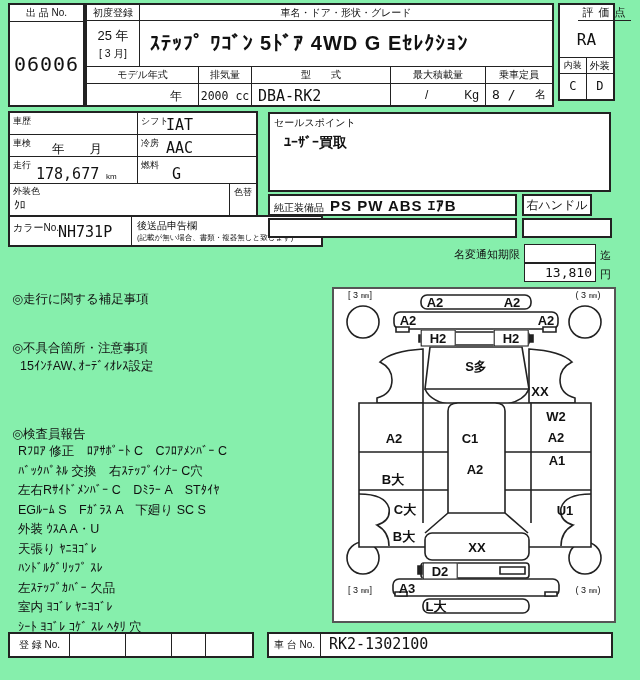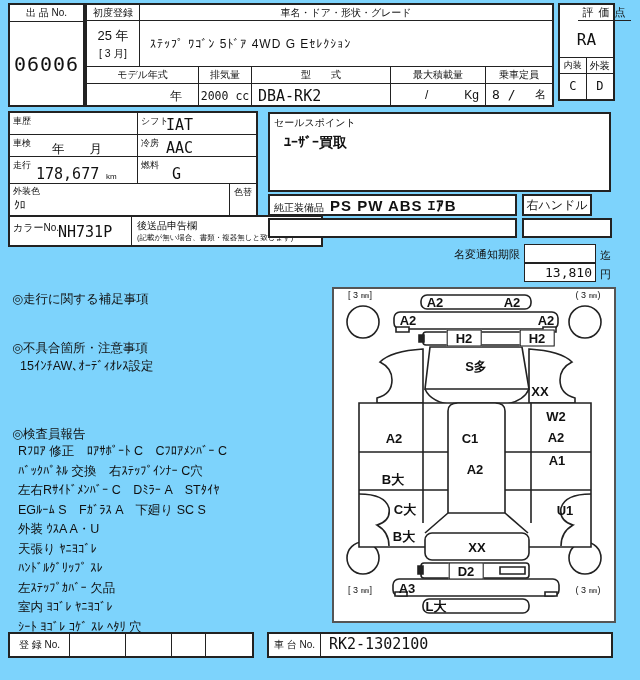--- a/index.html
+++ b/index.html
@@ -1,28 +1,28 @@
 <!DOCTYPE html>
 <html lang="ja"><head>
 <meta charset="utf-8">
 <style>
   html,body{margin:0;padding:0;background:#e8e8e8;}
-  .page{position:relative;width:640px;height:680px;background:#7dd3fc;overflow:hidden;
+  .page{position:relative;width:640px;height:680px;background:#86efac;overflow:hidden;
         font-family:"Liberation Sans","DejaVu Sans",sans-serif;color:#111;}
   .abs{position:absolute;box-sizing:border-box;}
   .b{position:absolute;box-sizing:border-box;background:#fff;border:2px solid #222;}
   .cell{position:absolute;box-sizing:border-box;}
   .hd{font-size:10px;text-align:center;color:#111;}
   .sl{font-size:9px;color:#111;}
   .mono{font-family:"DejaVu Sans Mono","Liberation Mono",monospace;}
   .nt{position:absolute;font-size:12.5px;color:#111;white-space:nowrap;}
   .rline{font-size:12.5px;line-height:19.5px;white-space:nowrap;}
   .dl{position:absolute;transform:translate(-50%,-50%);font-size:13px;font-weight:700;
       white-space:nowrap;color:#111;line-height:1;}
-  .dl.bx{border:1.5px solid #111;background:#fff;padding:1px 8px;margin-left:26px;}
+  .dl.bx{border:1.5px solid #111;background:#fff;padding:1px 8px;}
   .tire{position:absolute;transform:translate(-50%,-50%);font-size:9px;white-space:nowrap;color:#111;}
   svg line,svg path,svg rect,svg circle{vector-effect:non-scaling-stroke;}
 </style>
 </head>
 <body>
 
 <div class="page">
 
   <div class="b" style="left:8px;top:3px;width:77px;height:104px">
     <div class="cell hd" style="left:0;top:0;width:100%;height:17px;line-height:16px;border-bottom:1.5px solid #222">出 品 No.</div>
@@ -30,21 +30,21 @@
   </div>
 
   <div class="b" style="left:85px;top:3px;width:469px;height:104px">
     <div class="cell hd" style="left:0;top:0;width:53px;height:16px;line-height:15px;border-right:1.5px solid #222;border-bottom:1.5px solid #222">初度登録</div>
     <div class="cell hd" style="left:53px;top:0;width:412px;height:16px;line-height:15px;border-bottom:1.5px solid #222">車名・ドア・形状・グレード</div>
 
     <div class="cell" style="left:0;top:16px;width:53px;height:46px;border-right:1.5px solid #222;border-bottom:1.5px solid #222;text-align:center">
       <div style="font-size:13px;margin-top:6px">25 年</div>
       <div style="font-size:10.5px;margin-top:2px">[ 3 月]</div>
     </div>
-    <div class="cell" style="left:53px;top:16px;width:412px;height:46px;border-bottom:1.5px solid #222;display:flex;align-items:center;padding-left:10px;font-size:12px;font-weight:400;letter-spacing:1px;white-space:nowrap">ｽﾃｯﾌﾟ ﾜｺﾞﾝ 5ﾄﾞｱ 4WD G Eｾﾚｸｼｮﾝ</div>
+    <div class="cell" style="left:53px;top:16px;width:412px;height:46px;border-bottom:1.5px solid #222;display:flex;align-items:center;padding-left:10px;font-size:20px;font-weight:700;letter-spacing:1px;white-space:nowrap">ｽﾃｯﾌﾟ ﾜｺﾞﾝ 5ﾄﾞｱ 4WD G Eｾﾚｸｼｮﾝ</div>
 
     <div class="cell hd" style="left:0;top:62px;width:112px;height:17px;line-height:16px;border-right:1.5px solid #222;border-bottom:1.5px solid #222">モデル年式</div>
     <div class="cell hd" style="left:112px;top:62px;width:53px;height:17px;line-height:16px;border-right:1.5px solid #222;border-bottom:1.5px solid #222">排気量</div>
     <div class="cell hd" style="left:165px;top:62px;width:139px;height:17px;line-height:16px;border-right:1.5px solid #222;border-bottom:1.5px solid #222">型　　式</div>
     <div class="cell hd" style="left:304px;top:62px;width:95px;height:17px;line-height:16px;border-right:1.5px solid #222;border-bottom:1.5px solid #222">最大積載量</div>
     <div class="cell hd" style="left:399px;top:62px;width:66px;height:17px;line-height:16px;border-bottom:1.5px solid #222">乗車定員</div>
 
     <div class="cell" style="left:0;top:79px;width:112px;height:21px;border-right:1.5px solid #222;font-size:12px;text-align:right;padding:4px 16px 0 0">年</div>
     <div class="cell mono" style="left:112px;top:79px;width:53px;height:21px;border-right:1.5px solid #222;font-size:11.5px;text-align:center;padding-top:5px">2000 cc</div>
     <div class="cell mono" style="left:165px;top:79px;width:139px;height:21px;border-right:1.5px solid #222;font-size:15px;padding:3px 0 0 6px">DBA-RK2</div>

